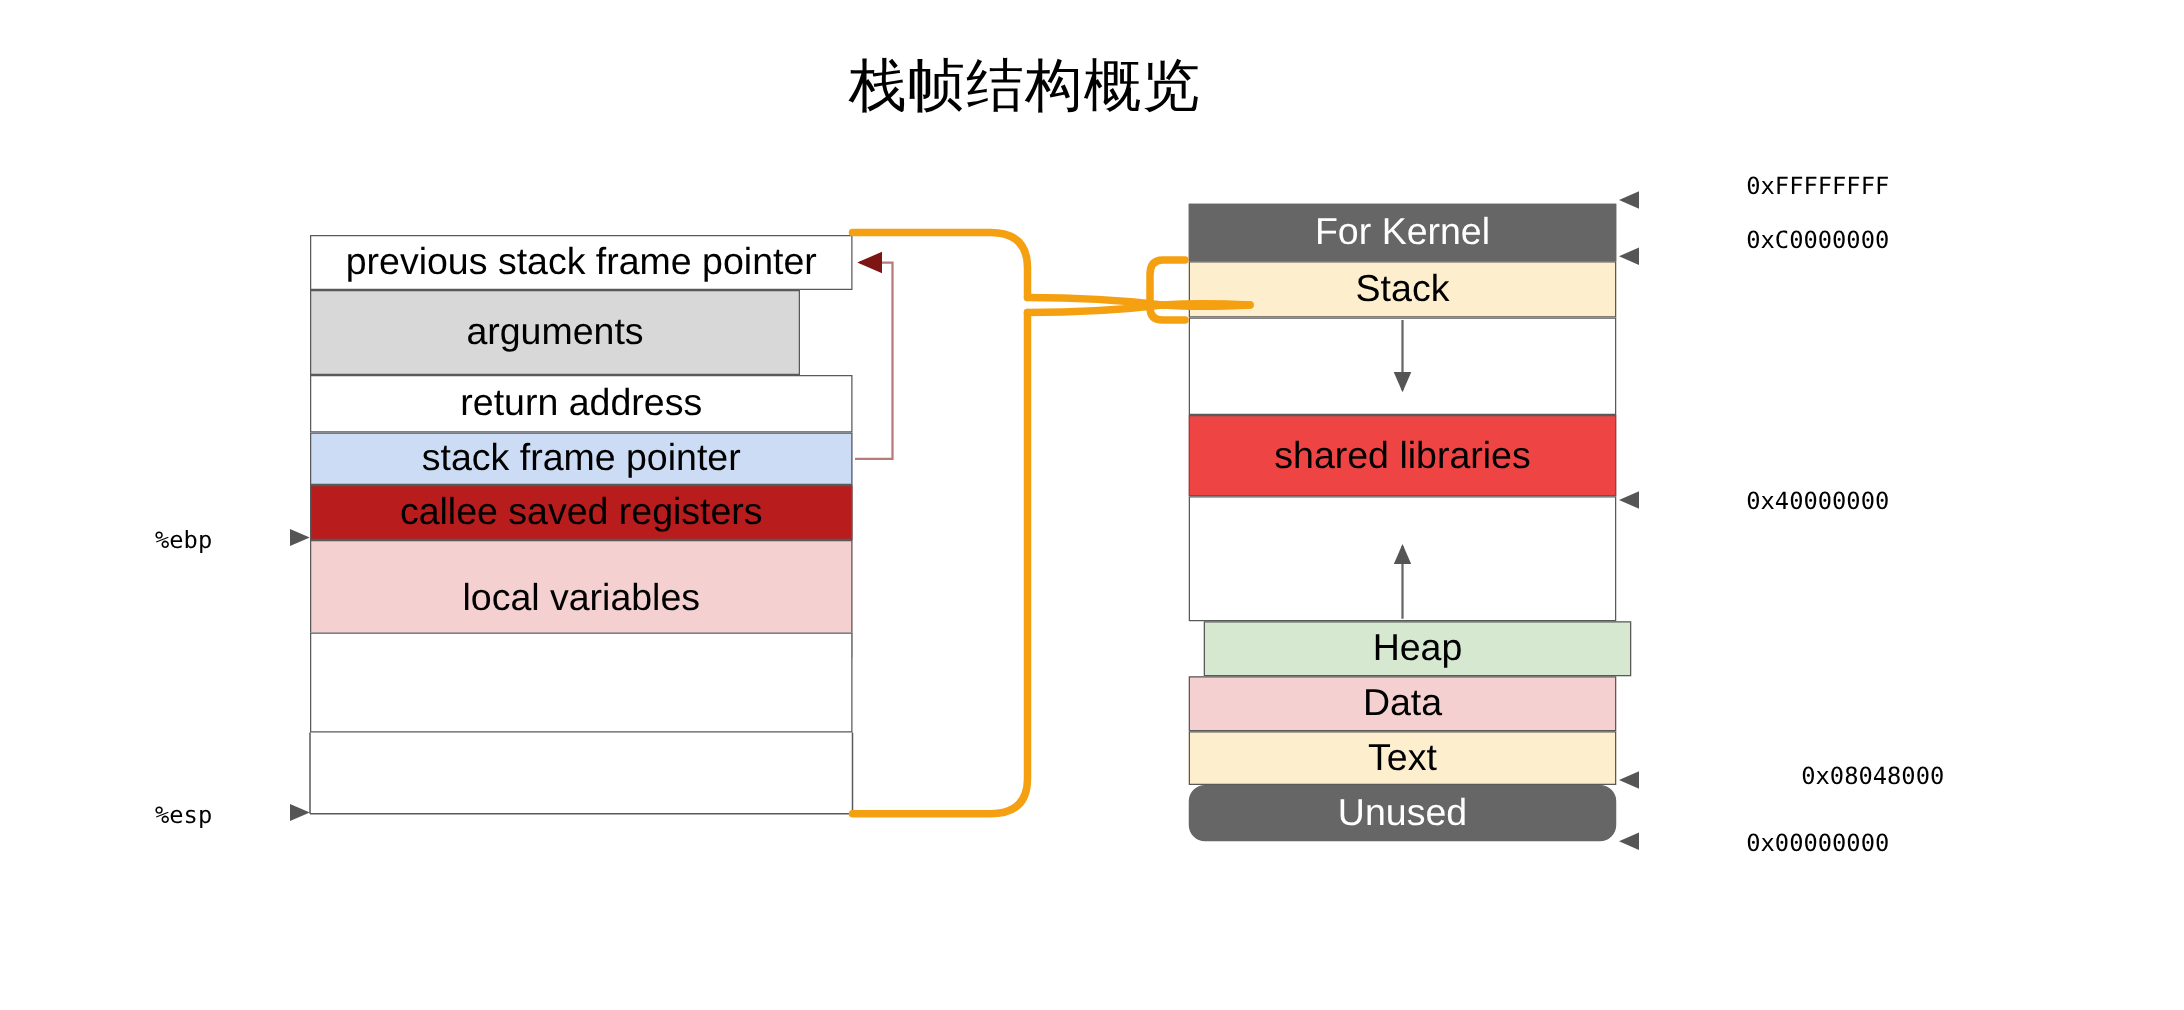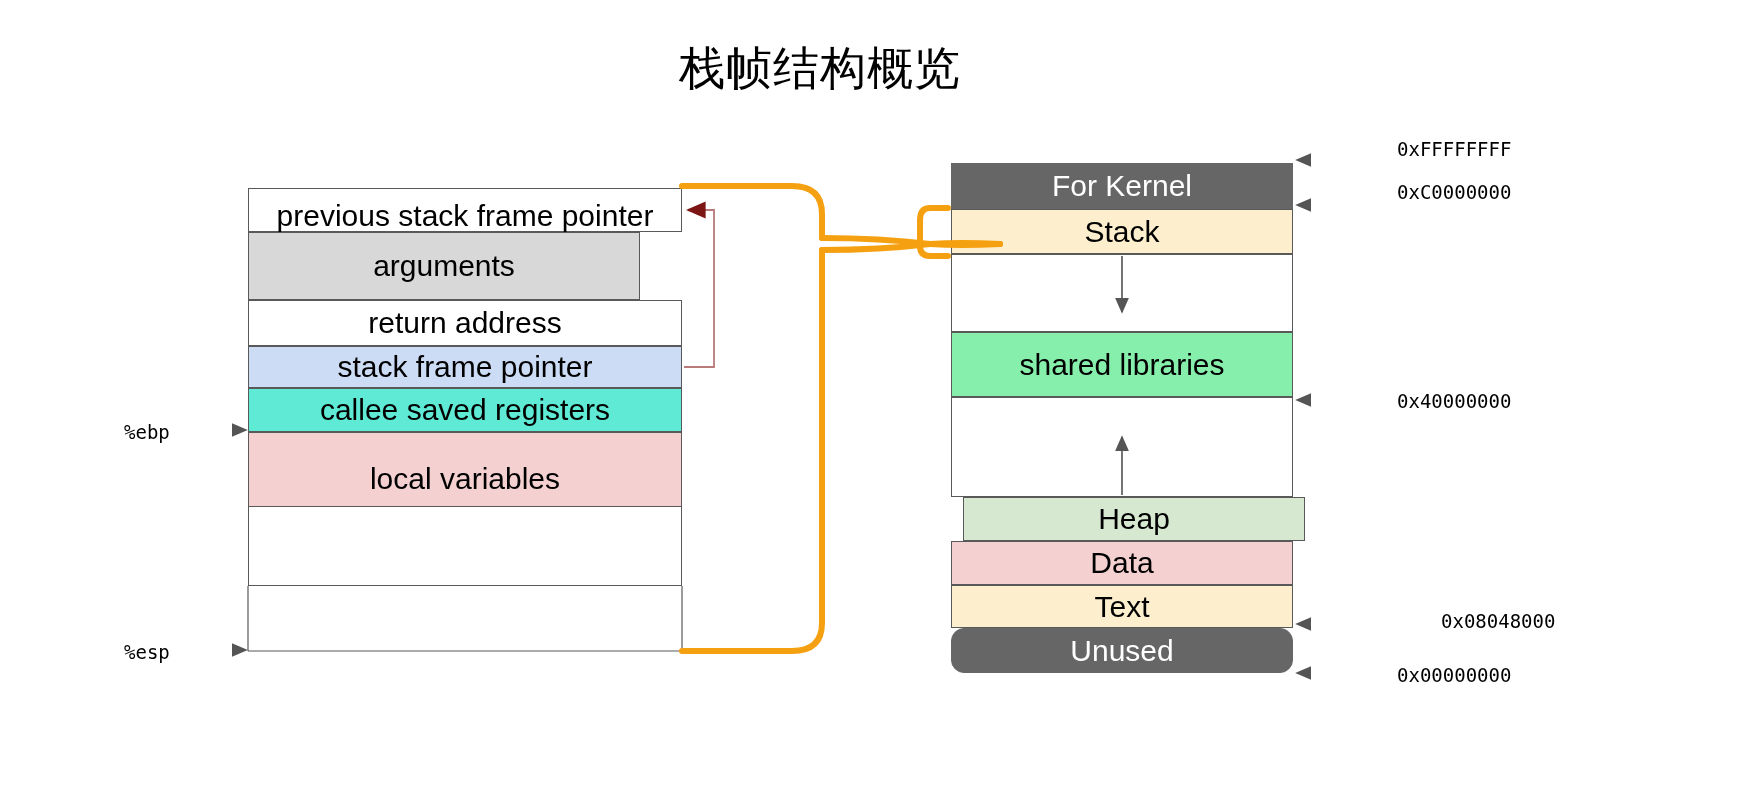--- a/index.html
+++ b/index.html
@@ -80,37 +80,37 @@
 </style>
 </head>
 <body>
 
 <div id="page">
 
   <div id="title">栈帧结构概览</div>
 
   <div>
 
-    <div class="blk frame-row" id="lf-row-0" style="left:248px; top:188px; width:434px; height:44px; background:#ffffff;align-items:flex-end;">
+    <div class="blk frame-row" id="lf-row-0" style="left:248px; top:188px; width:434px; height:44px; background:#ffffff;">
       <span>previous stack frame pointer</span>
     </div>
 
     <div class="blk frame-row" id="lf-row-1" style="left:248px; top:232px; width:392px; height:68px; background:#d8d8d8;">
       <span>arguments</span>
     </div>
 
     <div class="blk frame-row" id="lf-row-2" style="left:248px; top:300px; width:434px; height:46px; background:#ffffff;">
       <span>return address</span>
     </div>
 
     <div class="blk frame-row" id="lf-row-3" style="left:248px; top:346px; width:434px; height:42px; background:#ccdcf4;">
       <span>stack frame pointer</span>
     </div>
 
-    <div class="blk frame-row" id="lf-row-4" style="left:248px; top:388px; width:434px; height:44px; background:#5eead4;">
+    <div class="blk frame-row" id="lf-row-4" style="left:248px; top:388px; width:434px; height:44px; background:#b91c1c;">
       <span>callee saved registers</span>
     </div>
 
     <div class="blk frame-row" id="lf-row-5" style="left:248px; top:432px; width:434px; height:94px; background:#f4d0d0;">
       <span>local variables</span>
     </div>
 
     <div class="blk frame-row" id="lf-row-6" style="left:248px; top:506px; width:434px; height:80px; background:#ffffff;">
       <span></span>
     </div>
@@ -126,21 +126,21 @@
     </div>
 
     <div class="blk" style="left:951px; top:209px; width:342px; height:45px; background:#fdeecd;">
       <span>Stack</span>
     </div>
 
     <div class="blk" style="left:951px; top:254px; width:342px; height:78px; background:#ffffff;">
       <span></span>
     </div>
 
-    <div class="blk" style="left:951px; top:332px; width:342px; height:65px; background:#86efac;">
+    <div class="blk" style="left:951px; top:332px; width:342px; height:65px; background:#ef4444;">
       <span>shared libraries</span>
     </div>
 
     <div class="blk" style="left:951px; top:397px; width:342px; height:100px; background:#ffffff;">
       <span></span>
     </div>
 
     <div class="blk" style="left:951px; top:497px; width:342px; height:44px; background:#d6e8d0;margin-left:12px;">
       <span>Heap</span>
     </div>

